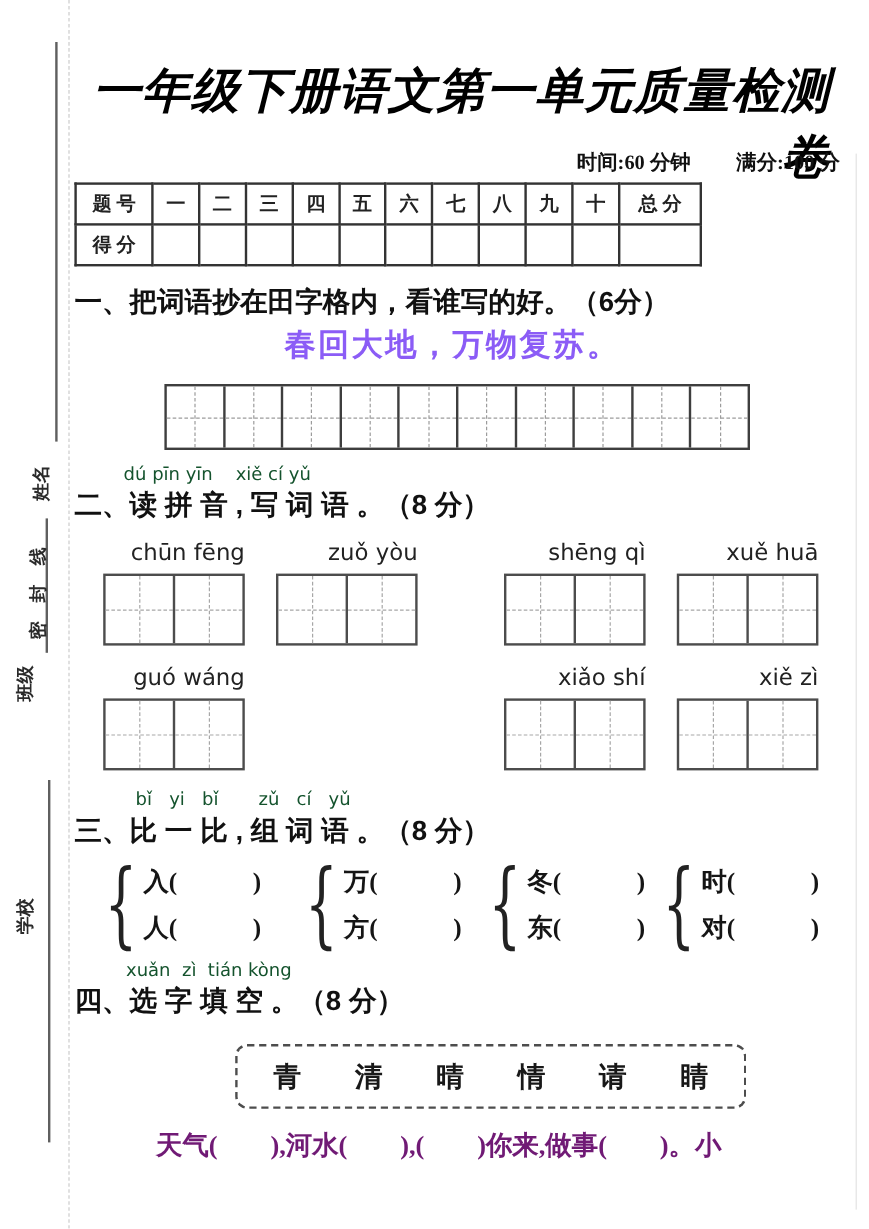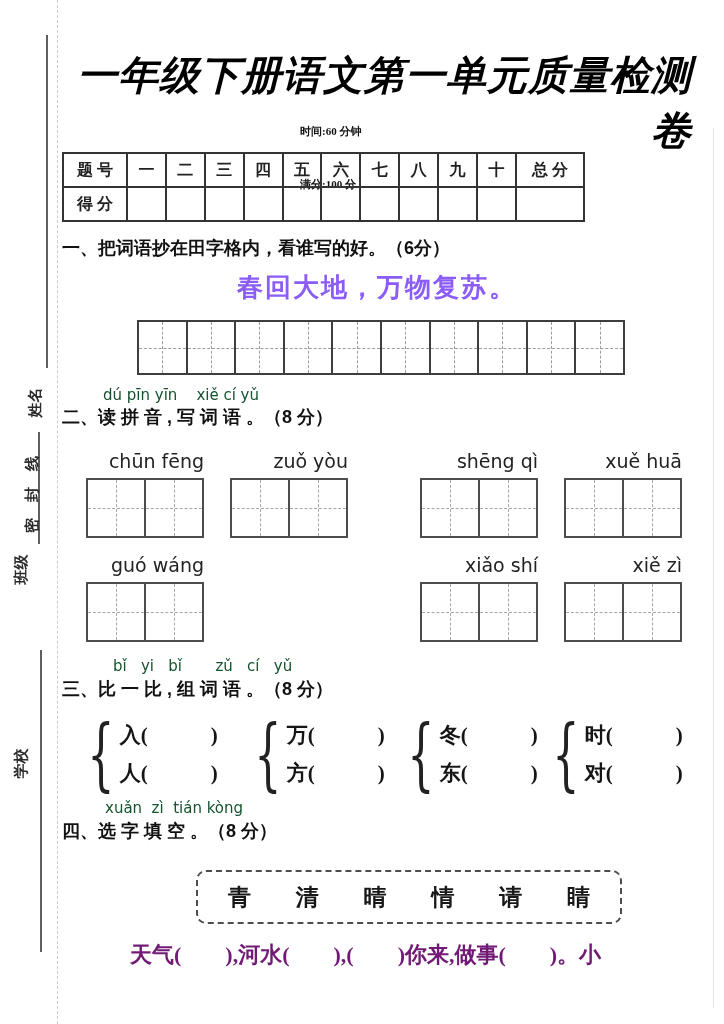--- a/index.html
+++ b/index.html
@@ -29,36 +29,36 @@
 
   
   .title {
     position:absolute; left:62px; top:48px; width:630px;
     text-align:right; font-size:40px; font-weight:900; letter-spacing:1px;
     font-family:"Liberation Sans","DejaVu Sans",sans-serif; color:#000;font-style:italic;
   }
   .meta {
     position:absolute; left:300px; top:124px; width:400px;
     display:flex; justify-content:flex-end; gap:38px;
-    font-size:11px; font-weight:700; color:#111;flex-direction:column;
+    font-size:17px; font-weight:700; color:#111;
   }
 
   
   table.score { position:absolute; left:62px; top:152px; width:523px; border-collapse:collapse; table-layout:fixed; }
   table.score td {
     border:2px solid #333; height:32px; text-align:center;
     font-size:16px; font-weight:700; color:#222; padding:0;
   }
   td.corner { width:62px; }
   td.total  { width:66px; }
 
   
   .sec-head {
     position:absolute; left:62px;
-    font-size:18px; font-weight:700; color:#111;
+    font-size:23px; font-weight:700; color:#111;
     font-family:"Liberation Sans","DejaVu Sans",sans-serif;
     white-space:pre;
   }
   .pinyin-line {
     position:absolute; font-size:15px; color:#14532d; white-space:pre;
     font-family:"DejaVu Sans","Liberation Sans",sans-serif;
   }
 
   
   .phrase {

